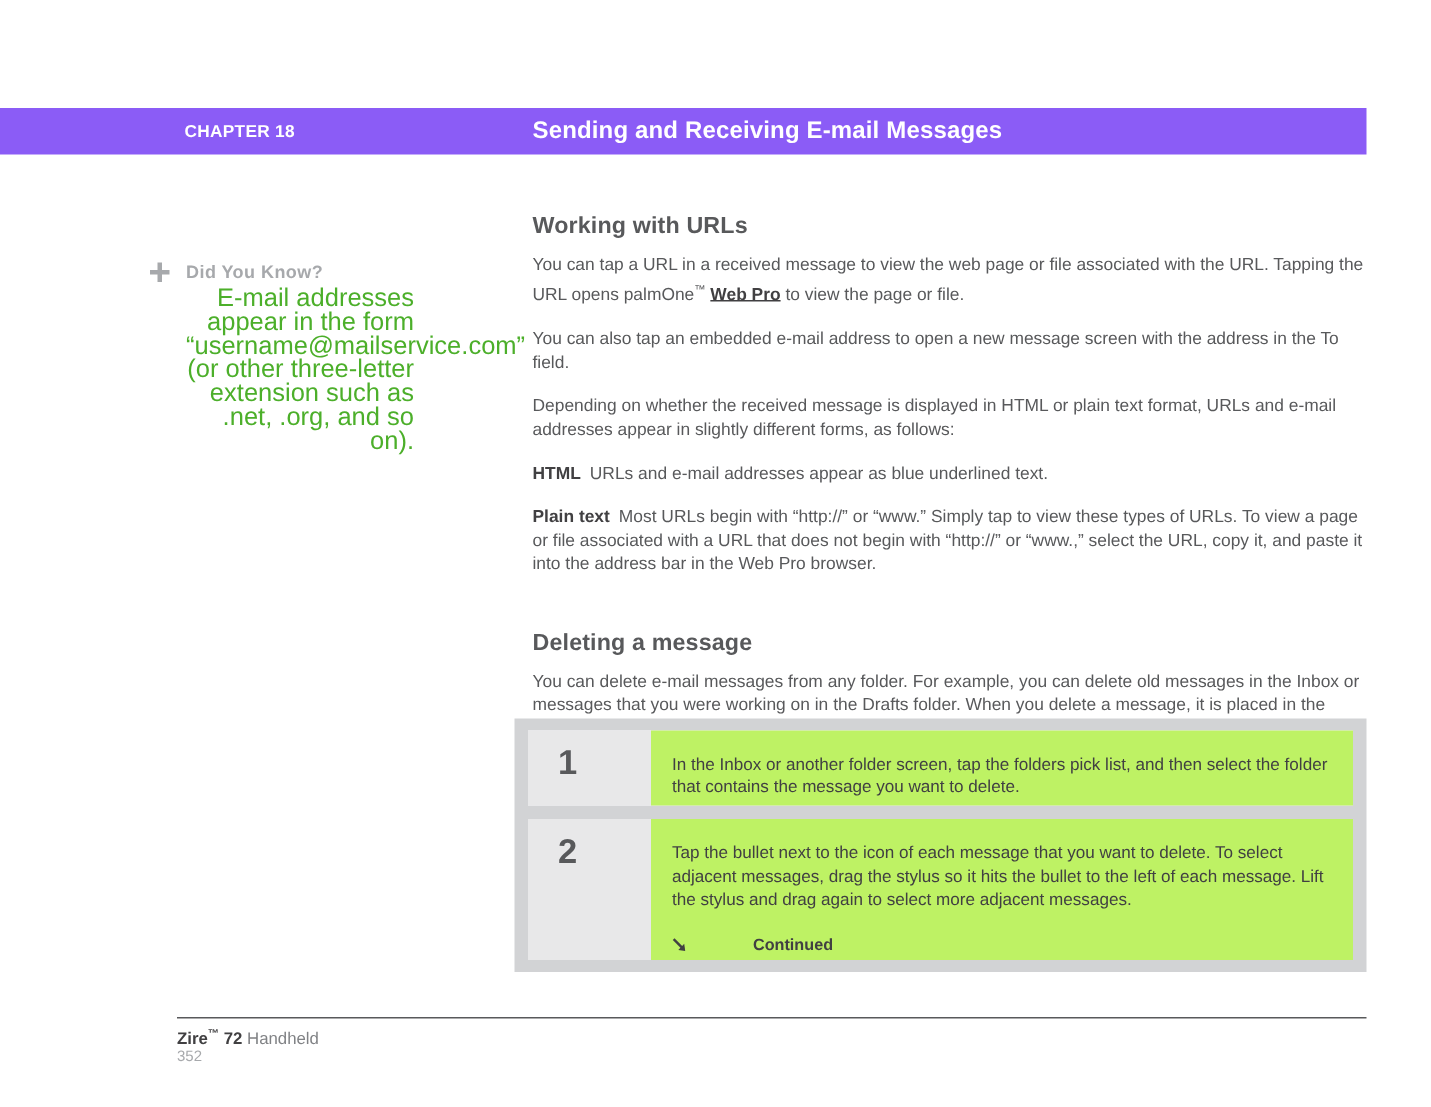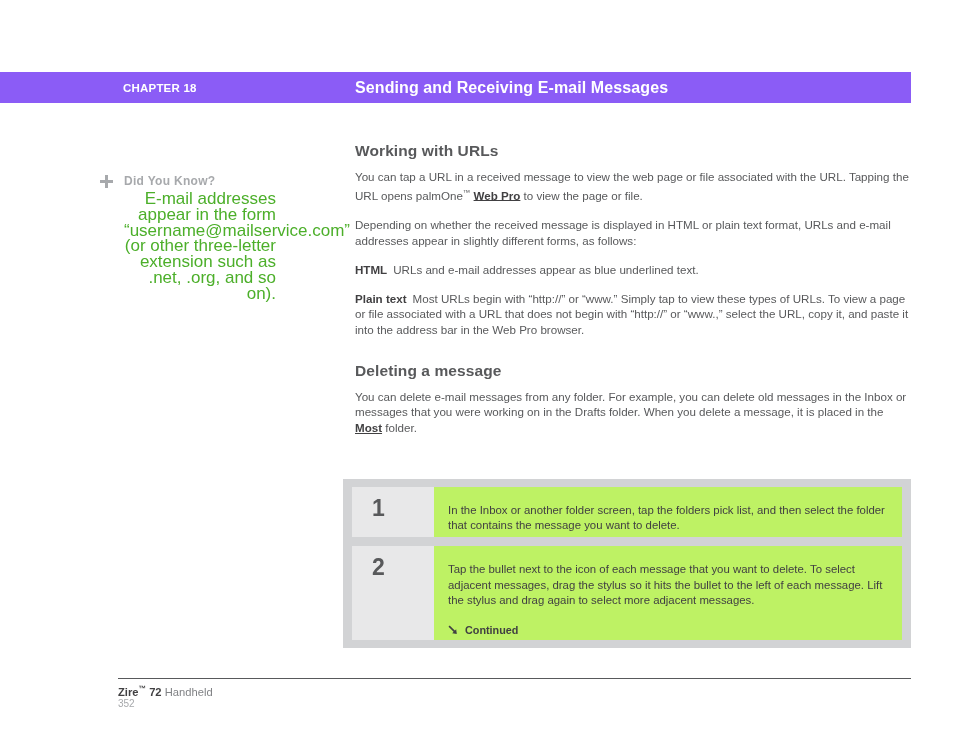--- a/index.html
+++ b/index.html
@@ -105,21 +105,21 @@
     width: 556px;
   }
   h2.section-title {
     margin: 0 0 9px 0;
     font-size: 15.5px;
     font-weight: bold;
     color: #58595b;
     letter-spacing: 0.1px;
   }
   h2.section-title.second {
-    margin-top: 24px;
+    margin-top: 36px;
   }
   p.body {
     margin: 0 0 14px 0;
     font-size: 11.6px;
     line-height: 15.6px;
     color: #58595b;
   }
   p.body.tight { margin-bottom: 13px; }
   .lead {
     font-weight: bold;
@@ -173,20 +173,21 @@
   .step-text {
     font-size: 11.4px;
     line-height: 15.2px;
     color: #414042;
     margin: 0;
   }
   .continued-row {
     margin-top: 16px;
     display: flex;
     align-items: center;
+    gap: 37px;
   }
   .continued-arrow {
     width: 11px;
     height: 11px;
     margin-right: 6px;
     flex: 0 0 auto;
   }
   .continued-label {
     font-size: 10.8px;
     font-weight: bold;
@@ -241,20 +242,21 @@
 
   <div class="main">
 
     <h2 class="section-title">Working with URLs</h2>
 
     <p class="body">
       <span>You can tap a URL in a received message to view the web page or file associated with the URL. Tapping the URL opens palmOne</span><sup class="tm-inline">™</sup>
       <a href="#" class="doclink">Web Pro</a><span> to view the page or file.</span>
     </p>
 
+    <p class="body">You can also tap an embedded e-mail address to open a new message screen with the address in the To field.</p>
 
     <p class="body">Depending on whether the received message is displayed in HTML or plain text format, URLs and e-mail addresses appear in slightly different forms, as follows:</p>
 
     <p class="body tight">
       <span class="lead">HTML</span><span class="lead-gap"></span><span>URLs and e-mail addresses appear as blue underlined text.</span>
     </p>
 
     <p class="body">
       <span class="lead">Plain text</span><span class="lead-gap"></span><span>Most URLs begin with “http://” or “www.” Simply tap to view these types of URLs. To view a page or file associated with a URL that does not begin with “http://” or “www.,” select the URL, copy it, and paste it into the address bar in the Web Pro browser.</span>
     </p>

